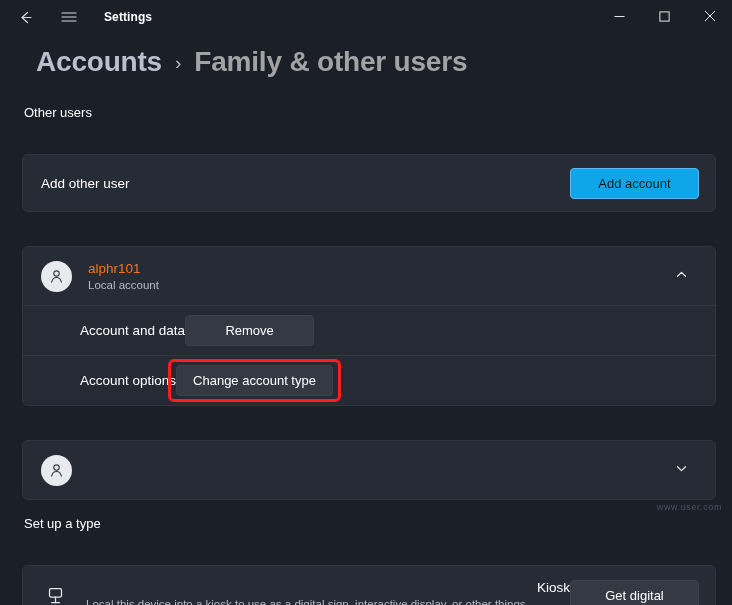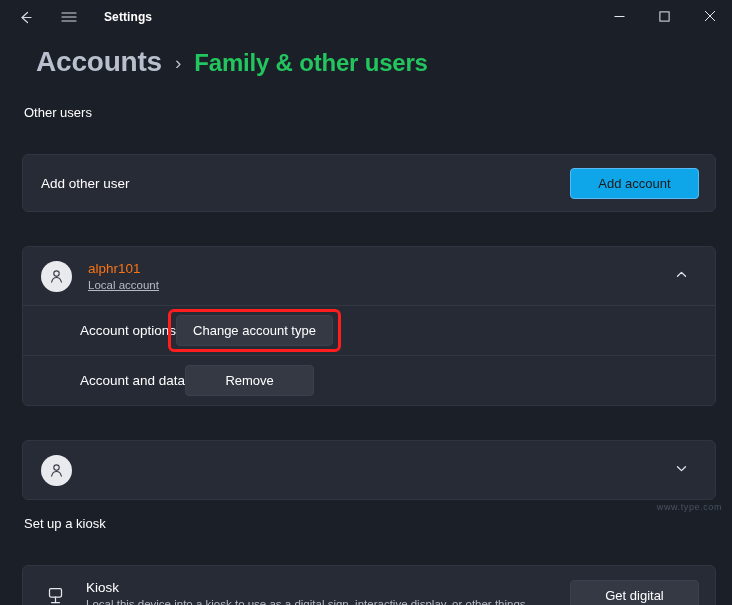--- a/index.html
+++ b/index.html
@@ -62,23 +62,23 @@
     color: #b9bfcc;
     letter-spacing: -.2px;
   }
   .bc-sep {
     font-size: 19px;
     color: #b9bfcc;
     margin: 0 13px;
     position: relative; top: -2px;
   }
   .bc-current {
-    font-size: 24px;
+    font-size: 28px;
     font-weight: bold;
-    color: #22c55e;
+    color: #a3a3a3;
     letter-spacing: -.2px;
   }
 
   
   .content { padding: 0 16px 0 22px; }
 
   .section-title {
     font-size: 13px;
     font-weight: normal;
     color: #ffffff;
@@ -120,21 +120,20 @@
 
   .user-name {
     font-size: 13.5px;
     color: #f97316;
     line-height: 17px;
   }
   .user-sub {
     font-size: 11.5px;
     color: #b5bac4;
     line-height: 16px;
-    text-decoration: underline;
   }
 
   .chev {
     width: 28px; height: 28px;
     display: flex; align-items: center; justify-content: center;
     color: #e3e5ea;
     flex: 0 0 auto;
     margin-right: 4px;
   }
 
@@ -182,21 +181,21 @@
   }
 
   
   .kiosk-icon {
     width: 28px; height: 28px;
     display: flex; align-items: center; justify-content: center;
     color: #e6e8ed;
     margin-right: 17px;
     flex: 0 0 auto;
   }
-  .kiosk-title { font-size: 13.5px; color: #ffffff; line-height: 17px; }
+  .kiosk-title { font-size: 13.5px; color: #ffffff; line-height: 17px; text-align: right; }
   .kiosk-desc { font-size: 11.5px; color: #b5bac4; line-height: 16px; }
 
   .watermark {
     position: absolute;
     right: 10px; bottom: 4px;
     font-size: 9px;
     letter-spacing: .6px;
     color: #4a5160;
     font-family: "Liberation Sans", sans-serif;
   }
@@ -283,29 +282,29 @@
         <div class="chev">
           <span>
             <svg width="13" height="13" viewBox="0 0 13 13" fill="none" stroke="currentColor" stroke-width="1.3">
               <path d="M2.5 8.3 L6.5 4.4 L10.5 8.3" stroke-linecap="round" stroke-linejoin="round"></path>
             </svg>
           </span>
         </div>
       </div>
 
       <div class="subrow">
+        <div class="grow row-label">Account and data</div>
+        <button class="btn wide">Remove</button>
+      </div>
+
+      <div class="subrow">
         <div class="grow row-label">Account options</div>
         <div class="hl-wrap">
           <button class="btn">Change account type</button>
         </div>
-      </div>
-
-      <div class="subrow">
-        <div class="grow row-label">Account and data</div>
-        <button class="btn wide">Remove</button>
       </div>
     </div>
 
     <div class="card">
       <div class="row" style="min-height:58px;">
         <div class="avatar">
           <span>
             <svg width="17" height="17" viewBox="0 0 17 17" fill="none" stroke="#3a3f4b" stroke-width="1.15">
               <circle cx="8.5" cy="5.6" r="2.7"></circle>
               <path d="M3.6 14.2 C4.3 10.9 6.2 9.5 8.5 9.5 C10.8 9.5 12.7 10.9 13.4 14.2" stroke-linecap="round"></path>
@@ -319,35 +318,35 @@
         <div class="chev">
           <span>
             <svg width="13" height="13" viewBox="0 0 13 13" fill="none" stroke="currentColor" stroke-width="1.3">
               <path d="M2.5 4.7 L6.5 8.6 L10.5 4.7" stroke-linecap="round" stroke-linejoin="round"></path>
             </svg>
           </span>
         </div>
       </div>
     </div>
 
-    <div class="section-title" style="margin-top:16px;">Set up a kiosk</div>
+    <div class="section-title" style="margin-top:16px;">Set up a type</div>
 
     <div class="card">
       <div class="row" style="min-height:58px;">
         <div class="kiosk-icon">
           <svg width="21" height="21" viewBox="0 0 21 21" fill="none" stroke="currentColor" stroke-width="1.25">
             <rect x="4.5" y="3.5" width="12" height="8.5" rx="1.4"></rect>
             <path d="M10.5 12 V17.5" stroke-linecap="round"></path>
             <path d="M6.5 17.6 H14.5" stroke-linecap="round"></path>
           </svg>
         </div>
         <div class="grow">
           <div class="kiosk-title">Kiosk</div>
           <div class="kiosk-desc">Local this device into a kiosk to use as a digital sign, interactive display, or other things</div>
         </div>
         <button class="btn wide">Get digital</button>
       </div>
     </div>
 
   </div>
 
-  <div class="watermark">www.type.com</div>
+  <div class="watermark">www.user.com</div>
 </div>
 
 </body></html>

